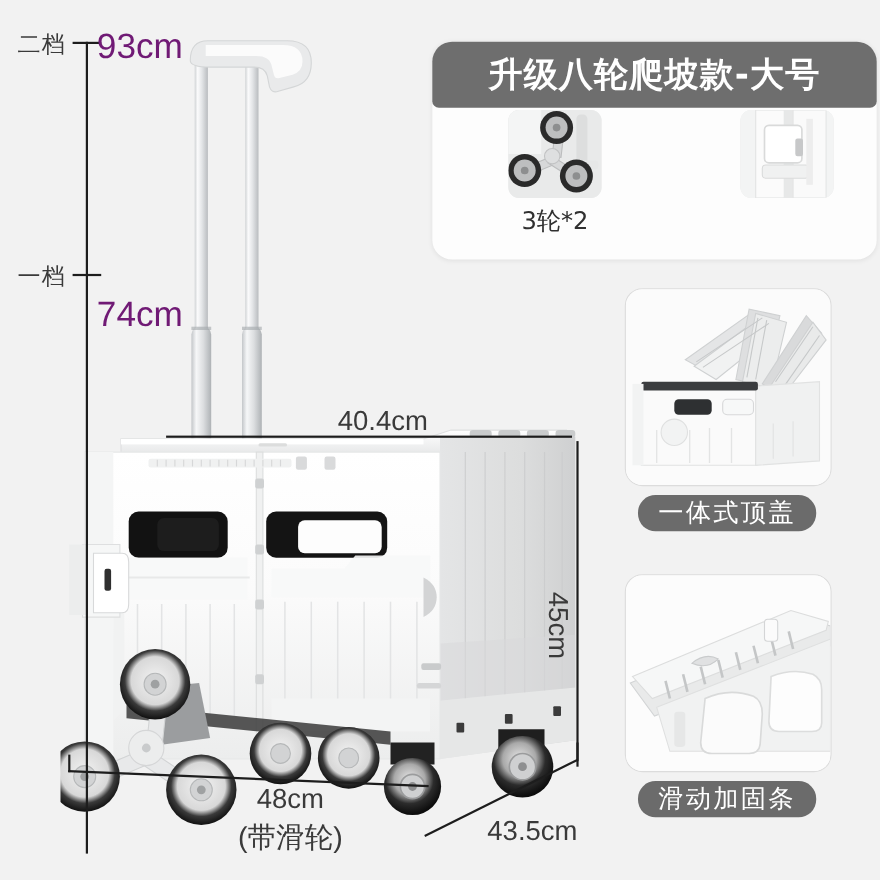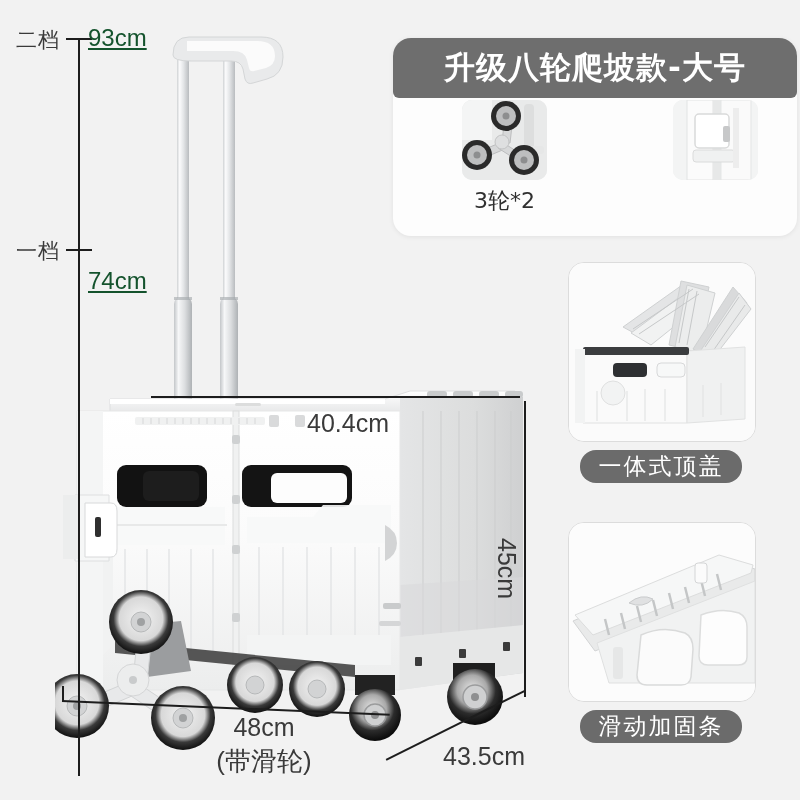--- a/index.html
+++ b/index.html
@@ -26,32 +26,32 @@
   }
   #height-gauge .tick.t1{left:66px;top:38px;width:26px;}
   #height-gauge .tick.t2{left:66px;top:249px;width:26px;}
   .gauge-stage-label{
     position:absolute;font-size:21px;color:#3a3a3a;letter-spacing:1px;
     white-space:nowrap;
   }
   .gauge-stage-label.s2{left:16px;top:26px;}
   .gauge-stage-label.s1{left:16px;top:237px;}
   .gauge-value{
-    position:absolute;font-size:24px;color:#14532d;white-space:nowrap;text-decoration:underline;
+    position:absolute;font-size:32px;color:#701a75;white-space:nowrap;
   }
   .gauge-value.v93{left:88px;top:24px;}
   .gauge-value.v74{left:88px;top:235px;margin-top:32px;}
 
   
   #width-top-dim .dim-line{
     position:absolute;left:151px;top:396px;width:369px;height:1.6px;background:#1d1d1d;
   }
   #width-top-dim .dim-text{
     position:absolute;left:348px;top:369px;transform:translateX(-50%);
-    font-size:25px;color:#3a3a3a;white-space:nowrap;margin-top:40px;
+    font-size:25px;color:#3a3a3a;white-space:nowrap;
   }
 
   
   #height-right-dim .dim-line{
     position:absolute;left:524px;top:401px;width:1.6px;height:291px;background:#1d1d1d;
   }
   #height-right-dim .dim-text{
     position:absolute;left:521px;top:538px;
     font-size:25px;color:#3a3a3a;white-space:nowrap;
     transform:rotate(90deg);transform-origin:left top;

